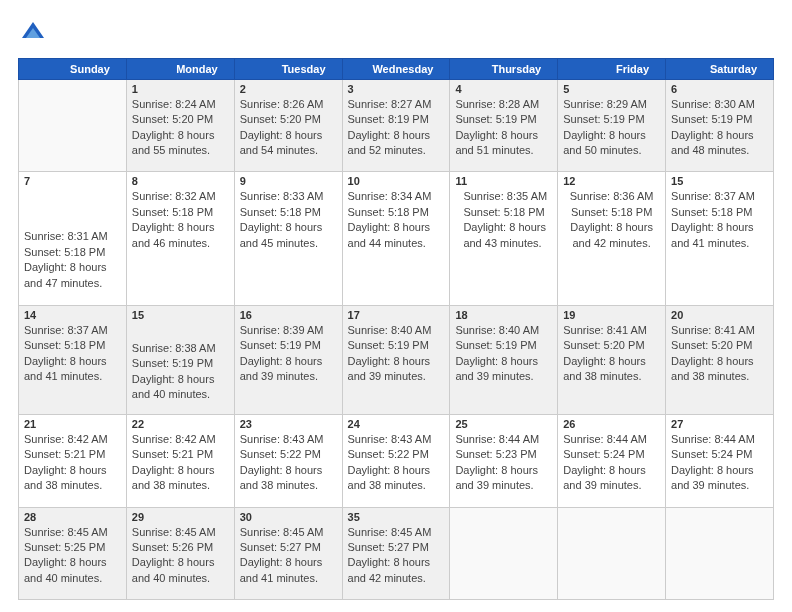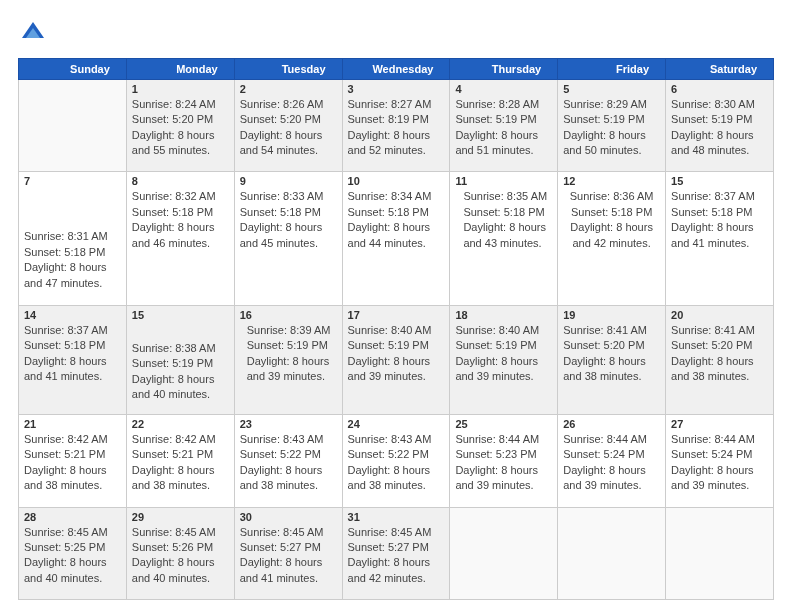--- a/index.html
+++ b/index.html
@@ -242,21 +242,21 @@
           </td>
           <td>
             <span class="day-number">15</span>
             <div class="day-info" style="white-space: pre-line; margin-top: 20px;">Sunrise: 8:38 AM
 Sunset: 5:19 PM
 Daylight: 8 hours
 and 40 minutes.</div>
           </td>
           <td>
             <span class="day-number">16</span>
-            <div class="day-info" style="white-space: pre-line; margin-left: 7px;">Sunrise: 8:39 AM
+            <div class="day-info" style="white-space: pre-line;">Sunrise: 8:39 AM
 Sunset: 5:19 PM
 Daylight: 8 hours
 and 39 minutes.</div>
           </td>
           <td>
             <span class="day-number">17</span>
             <div class="day-info" style="white-space: pre-line;">Sunrise: 8:40 AM
 Sunset: 5:19 PM
 Daylight: 8 hours
 and 39 minutes.</div>
@@ -350,21 +350,21 @@
 and 40 minutes.</div>
           </td>
           <td>
             <span class="day-number">30</span>
             <div class="day-info" style="white-space: pre-line;">Sunrise: 8:45 AM
 Sunset: 5:27 PM
 Daylight: 8 hours
 and 41 minutes.</div>
           </td>
           <td>
-            <span class="day-number">31</span>
+            <span class="day-number">35</span>
             <div class="day-info" style="white-space: pre-line;">Sunrise: 8:45 AM
 Sunset: 5:27 PM
 Daylight: 8 hours
 and 42 minutes.</div>
           </td>
           <td class="empty"></td>
           <td class="empty"></td>
           <td class="empty"></td>
         </tr>
       </tbody>

